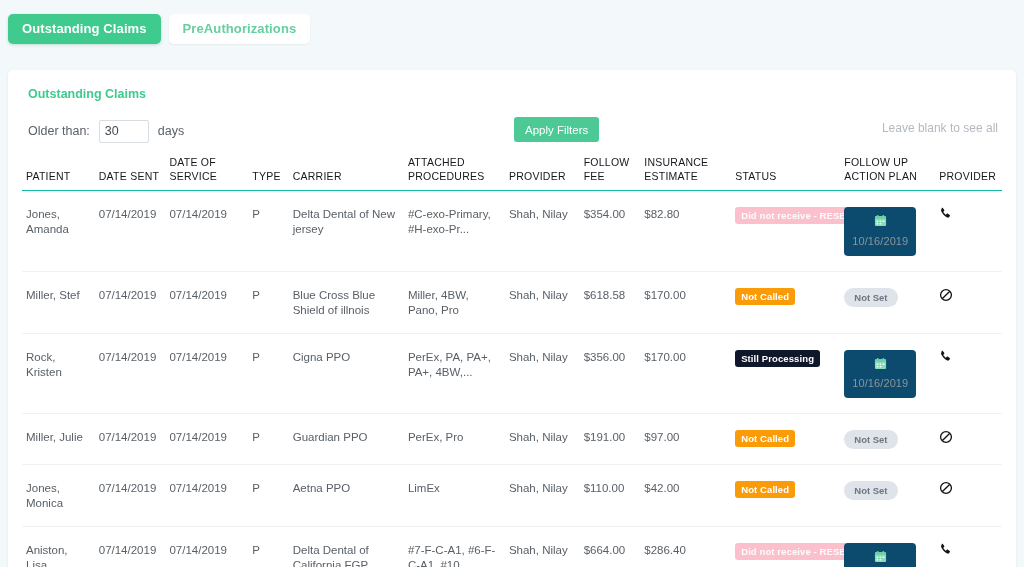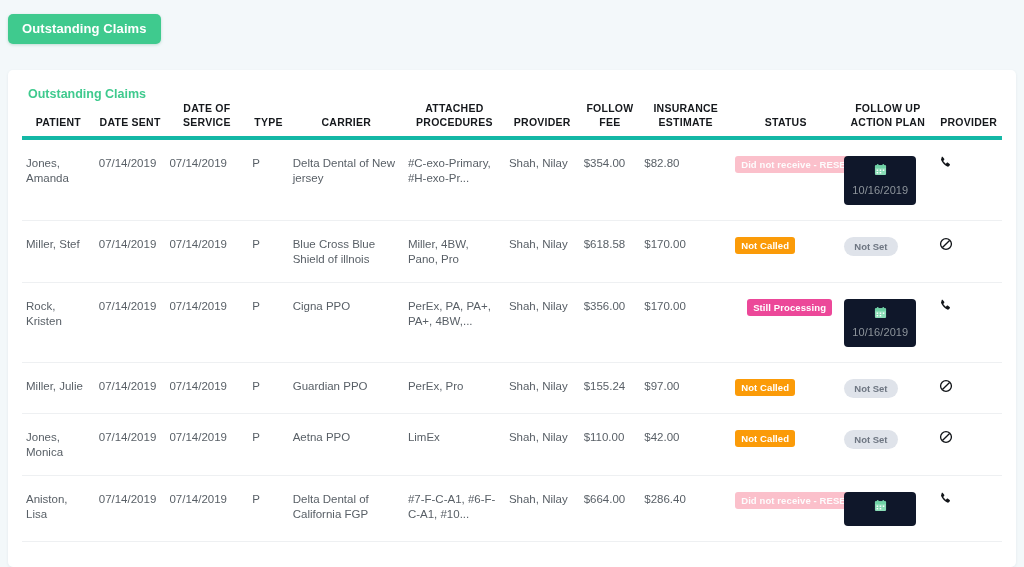--- a/index.html
+++ b/index.html
@@ -116,28 +116,28 @@
     color: #b3b9bf;
   }
 
   
   table.claims {
     width: 100%;
     border-collapse: collapse;
     table-layout: fixed;
   }
   table.claims thead th {
-    text-align: center;
+    text-align: left;
     vertical-align: bottom;
     font-size: 10.5px;
-    font-weight: 700;
+    font-weight: 400;
     letter-spacing: .25px;
     color: #15181c;
     padding: 0 4px 7px 4px;
-    border-bottom: 4px solid #14b8a6;
+    border-bottom: 1px solid #14b8a6;
     line-height: 14px;
   }
   table.claims tbody td {
     vertical-align: top;
     font-size: 11.5px;
     color: #585f66;
     padding: 16px 4px 15px 4px;
     border-bottom: 1px solid #eef0f2;
     line-height: 15px;
     word-wrap: break-word;
@@ -165,42 +165,42 @@
     font-size: 9.5px;
     font-weight: 700;
     letter-spacing: .1px;
     padding: 3px 6px 3px 6px;
     line-height: 11px;
     white-space: nowrap;
     cursor: pointer;
   }
   .badge.resend     { background: #fbc0cb; color: #fdfcfd; }
   .badge.notcalled  { background: #fb9b08; color: #ffffff; }
-  .badge.processing { background: #ec4899; color: #ffffff; margin-left: 12px; }
+  .badge.processing { background: #0f172a; color: #ffffff; }
 
   .pill-notset {
     display: inline-block;
     background: #dfe3ea;
     color: #6e7682;
     border-radius: 10px;
     font-size: 9.5px;
     font-weight: 700;
     padding: 4px 10px;
     line-height: 11px;
     cursor: pointer;
     text-align: center;
   }
   .datebox {
     display: inline-flex;
     flex-direction: column;
     align-items: center;
     justify-content: center;
     width: 72px;
     padding: 7px 0 7px 0;
-    background: #0f172a;
+    background: #0c4a6e;
     border-radius: 4px;
     cursor: pointer;
   }
   .datebox .cal-ico { line-height: 1; margin-bottom: 4px; }
   .datebox .d-txt {
     font-size: 11px;
     color: #8d949b;
     letter-spacing: .1px;
   }
 
@@ -212,26 +212,36 @@
 </style>
 </head>
 <body>
 
 <div class="page">
 
   <div class="tabbar">
     <div class="tab active">
       <span>Outstanding Claims</span>
     </div>
+    <div class="tab">
+      <span>PreAuthorizations</span>
+    </div>
   </div>
 
   <div class="card">
 
     <div class="card-title">Outstanding Claims</div>
 
+    <div class="filters">
+      <span class="filter-label">Older than:</span>
+      <input class="days-input" type="text" value="30" style="">
+      <span class="days-unit">days</span>
+      <button class="apply-btn">Apply Filters</button>
+      <span class="hint">Leave blank to see all</span>
+    </div>
 
     <table class="claims">
       <thead>
         <tr>
           <th class="c-patient">PATIENT</th>
           <th class="c-datesent">DATE SENT</th>
           <th class="c-doservice">DATE OF SERVICE</th>
           <th class="c-type">TYPE</th>
           <th class="c-carrier">CARRIER</th>
           <th class="c-attached">ATTACHED PROCEDURES</th>
@@ -320,21 +330,21 @@
                 </svg></span></td>
           </tr>
           <tr>
             <td class="c-patient">Miller, Julie</td>
             <td class="c-datesent">07/14/2019</td>
             <td class="c-doservice">07/14/2019</td>
             <td class="c-type">P</td>
             <td class="c-carrier">Guardian PPO</td>
             <td class="c-attached">PerEx, Pro</td>
             <td class="c-provider">Shah, Nilay</td>
-            <td class="c-fee">$155.24</td>
+            <td class="c-fee">$191.00</td>
             <td class="c-estimate">$97.00</td>
             <td class="c-status"><span class="badge notcalled">Not Called</span></td>
             <td class="c-followup"><span class="pill-notset">Not Set</span></td>
             <td class="c-attempts"><span class="attempt-ico"><svg width="14" height="14" viewBox="0 0 16 16">
                   <circle cx="8" cy="8" r="6.2" fill="none" stroke="#111418" stroke-width="1.5"></circle>
                   <line x1="3.9" y1="12.1" x2="12.1" y2="3.9" stroke="#111418" stroke-width="1.5"></line>
                 </svg></span></td>
           </tr>
           <tr>
             <td class="c-patient">Jones, Monica</td>

